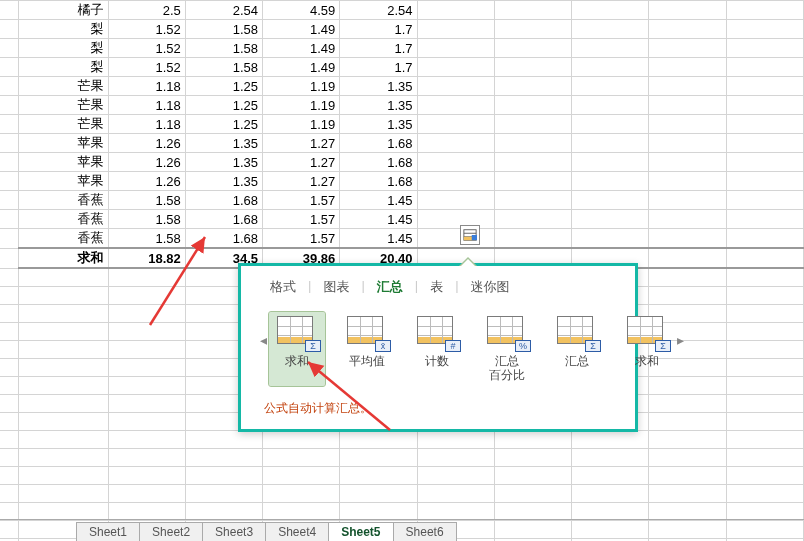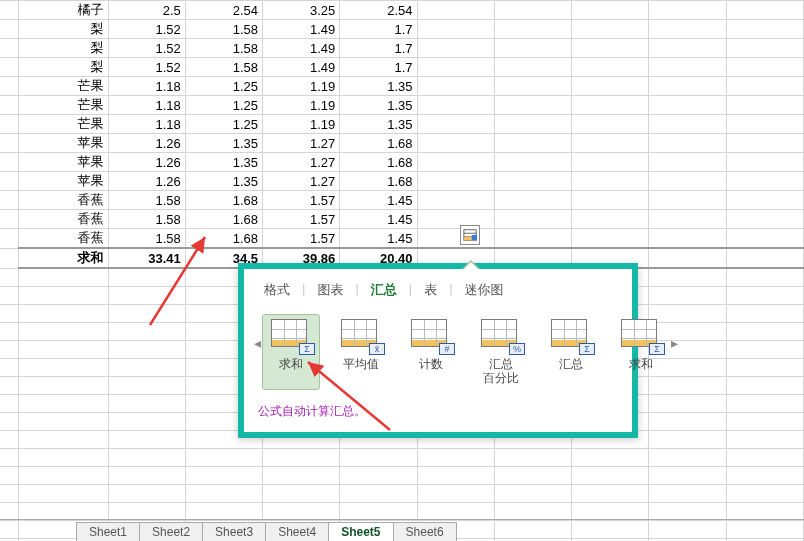--- a/index.html
+++ b/index.html
@@ -59,23 +59,23 @@
     background: #fff;
     display: flex; align-items: center; justify-content: center;
     cursor: pointer;
   }
   .qa-btn svg { width: 14px; height: 14px; }
   .popup {
     position: absolute;
     left: 238px; top: 263px;
     width: 400px;
     background: #fff;
-    border: 6px solid #14b8a6;
+    border: 3px solid #14b8a6;
     box-shadow: 0 2px 8px rgba(0,0,0,0.2);
-    padding: 10px 10px 12px 10px;
+    padding: 10px 10px 12px 19px;
   }
   .popup::before {
     content: "";
     position: absolute;
     top: -9px; left: 218px;
     width: 0; height: 0;
     border-left: 9px solid transparent;
     border-right: 9px solid transparent;
     border-bottom: 9px solid #a6c498;
   }
@@ -178,21 +178,21 @@
     font-family: "Segoe UI", sans-serif;
   }
   .glabel {
     font-size: 12px;
     color: #444;
     line-height: 14px;
   }
   .popup-footer {
     margin-top: 14px;
     font-size: 12px;
-    color: #a21caf;
+    color: #c2410c;
     padding-left: 4px;
   }
   
   .arrow {
     position: absolute;
     pointer-events: none;
   }
   
   .sheettabs {
     position: absolute;
@@ -226,21 +226,21 @@
 <body>
 
 <div class="grid">
 <table>
 <tbody id="tbody">
         <tr>
           <td class="rowhead"></td>
           <td class="labelcol">橘子</td>
           <td>2.5</td>
           <td>2.54</td>
-          <td>3.25</td>
+          <td>4.59</td>
           <td>2.54</td>
           <td class="empty"></td>
           <td class="empty"></td>
           <td class="empty"></td>
           <td class="empty"></td>
           <td class="empty"></td>
         </tr>
         <tr>
           <td class="rowhead"></td>
           <td class="labelcol">梨</td>
@@ -393,21 +393,21 @@
           <td>1.45</td>
           <td class="empty"></td>
           <td class="empty"></td>
           <td class="empty"></td>
           <td class="empty"></td>
           <td class="empty"></td>
         </tr>
         <tr class="sumrow">
           <td class="rowhead"></td>
           <td class="labelcol">求和</td>
-          <td>33.41</td>
+          <td>18.82</td>
           <td>34.5</td>
           <td>39.86</td>
           <td>20.40</td>
           <td class="empty"></td>
           <td class="empty"></td>
           <td class="empty"></td>
           <td class="empty"></td>
           <td class="empty"></td>
         </tr>
         <tr>

